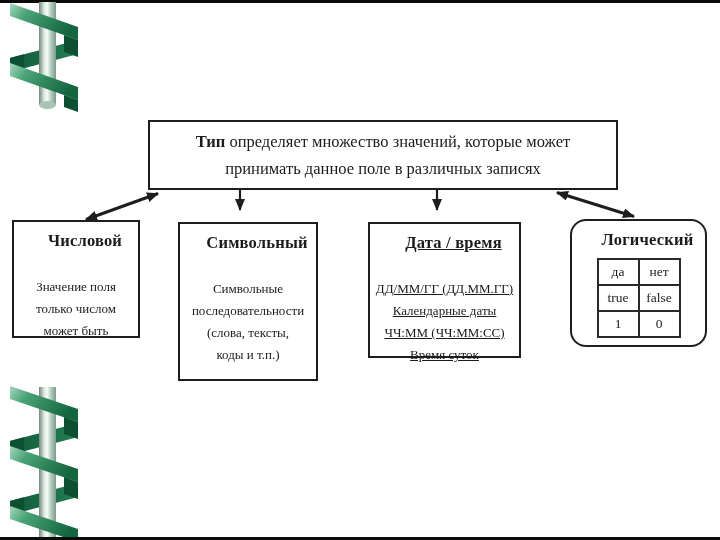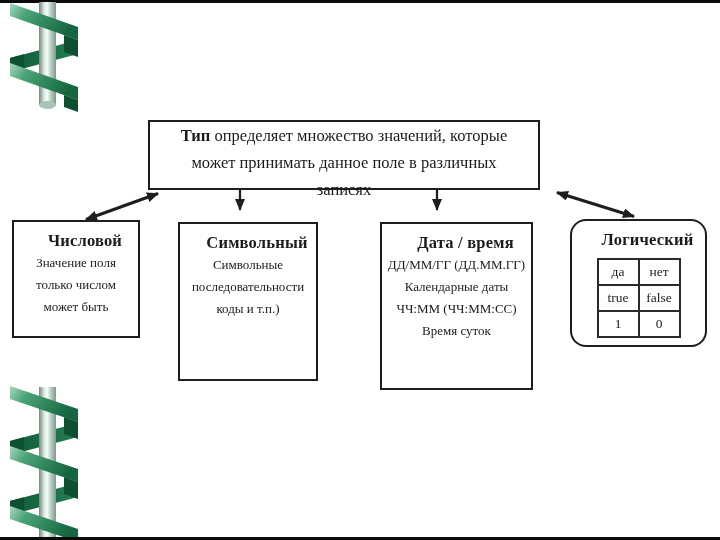--- a/index.html
+++ b/index.html
@@ -13,30 +13,30 @@
   #top-bar{top:0;height:3px;}
   #bottom-bar{top:537px;height:3px;}
   .spiral{position:absolute;left:6px;}
   #spiral-top{top:2px;}
   #spiral-bottom{top:386px;}
 
   .dbox{
     position:absolute;background:#ffffff;border:2px solid #1e1e1e;
     box-sizing:border-box;text-align:center;
   }
-  #definition-box{left:148px;top:120px;width:392px;height:70px;
-    font-size:16.5px;line-height:27px;padding:0 18px 0 18px;}
+  #definition-box{left:148px;top:120px;width:470px;height:70px;
+    font-size:16.5px;line-height:27px;padding:6px 18px 0 18px;}
   #definition-box b{font-weight:bold;}
 
   .type-box .title{font-weight:bold;font-size:16.5px;padding-top:9px;letter-spacing:.2px;padding-left:18px;}
-  .type-box .body{font-size:13px;line-height:22px;margin-top:1px;}
+  .type-box .body{font-size:13px;line-height:22px;margin-top:25px;}
 
   #box-numeric {left:12px; top:220px;width:128px;height:118px;}
   #box-character{left:178px;top:222px;width:140px;height:159px;}
-  #box-datetime{left:380px;top:222px;width:153px;height:168px;}
+  #box-datetime{left:368px;top:222px;width:153px;height:136px;text-decoration:underline;}
   #box-logical {left:570px;top:219px;width:137px;height:128px;border-radius:16px;}
 
   #logical-table{
     border-collapse:collapse;margin:8px auto 0 auto;
   }
   #logical-table td{
     border:2px solid #2a2a2a;width:39px;height:24px;
     font-size:13.5px;text-align:center;padding:0;
   }
   #arrows{position:absolute;left:0;top:188px;}
@@ -113,20 +113,21 @@
     <div>только числом</div>
     <div>может быть</div>
   </div>
 </div>
 
 <div id="box-character" class="dbox type-box">
   <div class="title">Символьный</div>
   <div class="body">
     <div>Символьные</div>
     <div>последовательности</div>
+    <div>(слова, тексты,</div>
     <div>коды и т.п.)</div>
   </div>
 </div>
 
 <div id="box-datetime" class="dbox type-box">
   <div class="title">Дата / время</div>
   <div class="body">
     <div>ДД/ММ/ГГ (ДД.ММ.ГГ)</div>
     <div>Календарные даты</div>
     <div>ЧЧ:ММ (ЧЧ:ММ:СС)</div>

